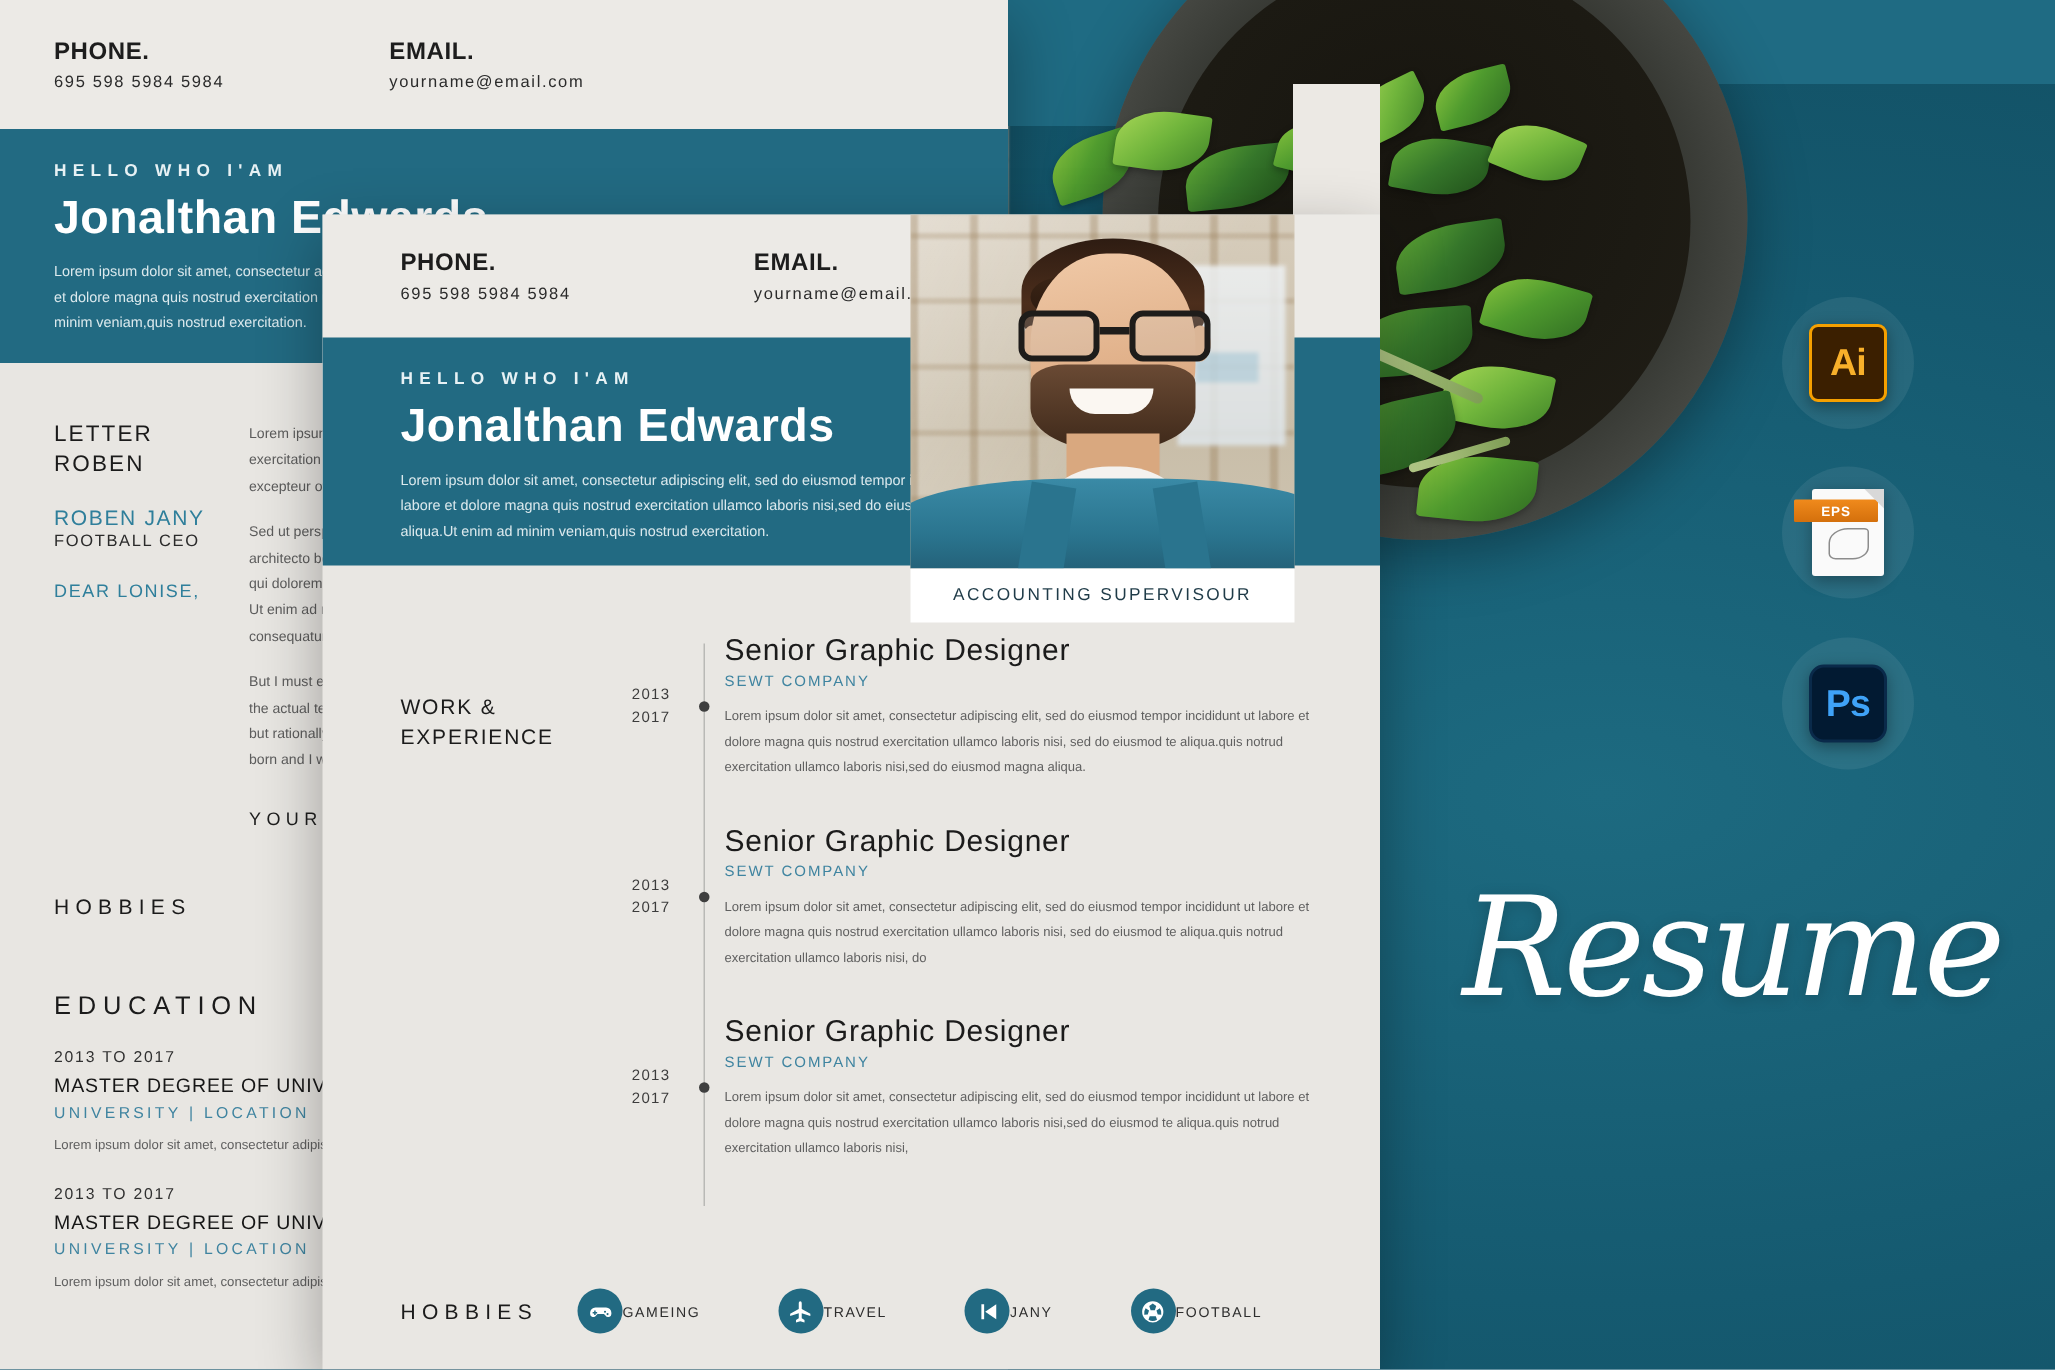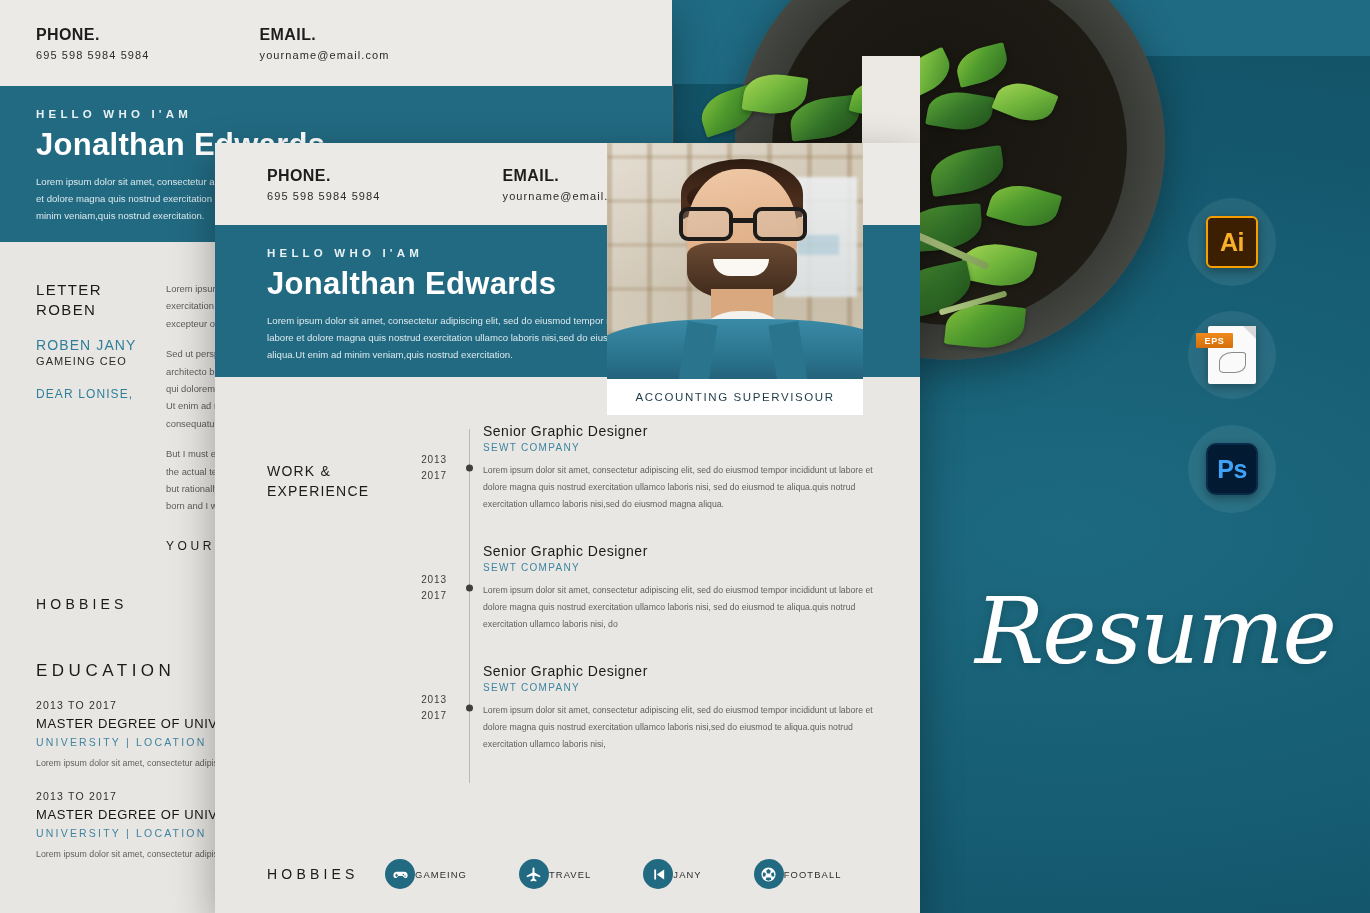--- a/index.html
+++ b/index.html
@@ -292,21 +292,21 @@
   .tl-years {
     width:76px; flex:none; text-align:right; padding-right:14px;
     font-size:10px; letter-spacing:.9px; color:#3c3c3c; line-height:1.55;
     align-self:center;
   }
   .tl-dot {
     position:absolute; left:80.5px; top:50%; transform:translateY(-50%);
     width:7px; height:7px; border-radius:50%; background:#3f3f3f;
   }
   .tl-content { flex:1; padding-left:22px; padding-right:28px; }
-  .tl-role { font-size:14px; color:#1b1b1b; letter-spacing:.5px; }
+  .tl-role { font-size:20px; color:#1b1b1b; letter-spacing:.5px; }
   .tl-company { font-size:10px; letter-spacing:1.3px; color:#3f84a0; margin-top:3px; }
   .tl-desc { font-size:8.7px; line-height:1.95; color:#606060; margin-top:9px; }
 
   
   .cf-hobbies {
     position:absolute; left:0; top:716px; width:705px;
     display:flex; align-items:center; padding-left:52px;
   }
   .hob-label { font-size:14px; letter-spacing:4.2px; color:#1b1b1b; width:118px; flex:none; }
   .hob-list { display:flex; align-items:center; gap:52px; }
@@ -348,21 +348,21 @@
     position:relative; width:48px; height:58px;
     background:#fafafa; border-radius:2px;
     box-shadow:0 3px 10px rgba(0,0,0,.3);
   }
   .fmt-eps::after {
     content:""; position:absolute; right:0; top:0;
     border-width:0 13px 13px 0; border-style:solid;
     border-color: transparent #d8d8d8 transparent transparent;
   }
   .fmt-eps .eps-badge {
-    position:absolute; left:-12px; top:7px; width:37px; height:15px;
+    position:absolute; left:-12px; top:7px; width:56px; height:15px;
     background: linear-gradient(180deg,#f08a1c,#d4700c);
     color:#fff; font-size:9px; font-weight:700; letter-spacing:.6px;
     display:flex; align-items:center; justify-content:center;
     border-radius:1px;
   }
   .fmt-eps .eps-shape {
     position:absolute; left:11px; top:26px; width:27px; height:21px;
     border:1.4px solid #8c8c8c; border-radius: 48% 12% 40% 18%;
   }
 
@@ -450,21 +450,21 @@
       </div>
 
       <div class="cb-body">
         <div class="letter-wrap">
           <div class="letter-left">
             <div class="lh-title">
               <span>LETTER</span><br>
               <span>ROBEN</span>
             </div>
             <div class="lh-name">ROBEN JANY</div>
-            <div class="lh-role">GAMEING CEO</div>
+            <div class="lh-role">FOOTBALL CEO</div>
             <div class="lh-dear">DEAR LONISE,</div>
           </div>
           <div class="letter-right">
             <p>Lorem ipsum dolor sit amet, consectetur adipiscing elit, sed do eiusmod tempor ad minim veniam, quis nostrud exercitation ullamco laboris nisi ut aliquip ex ea henderit in voluptate velit esse cillum dolore eu fugiat nulla pariatur excepteur officia deserunt mollit anim id est laborum.</p>
             <p>Sed ut perspiciatis unde omnis iste natus error sit voluptatem accusantium quae ab illo inventore veritatis et quasi architecto beatae vitae dicta sunt aspernatur aut odit aut fugit, sed quia consequuntur magni dolores eos qui est, qui dolorem ipsum quia dolor sit amet, consectetur, adipisci velit, sed dolore magnam aliquam quaerat voluptatem. Ut enim ad minima veniam, quis sam, nisi ut aliquid ex ea commodi consequatur? Quis autem vel eum iure lestiae consequatur, vel illum qui dolorem eum fugiat quo voluptas nulla.</p>
             <p>But I must explain to you how all this mistaken idea of denouncing pleasure account of the system, and expound the actual teachings of the great explorer. No one rejects, dislikes, or avoids pleasure itself, because it is pleasure, but rationally encounter consequences that are extremely painful. Nor again is there sure and praising pain was born and I will give you a complete account.</p>
             <div class="sincerely">YOUR SENCERELY</div>
           </div>
         </div>
 

